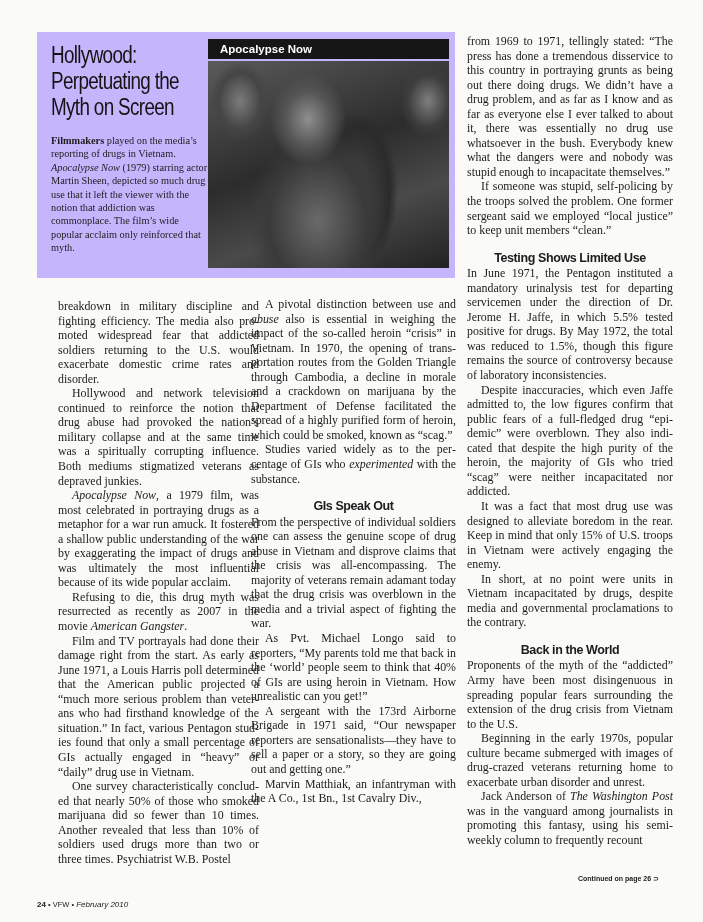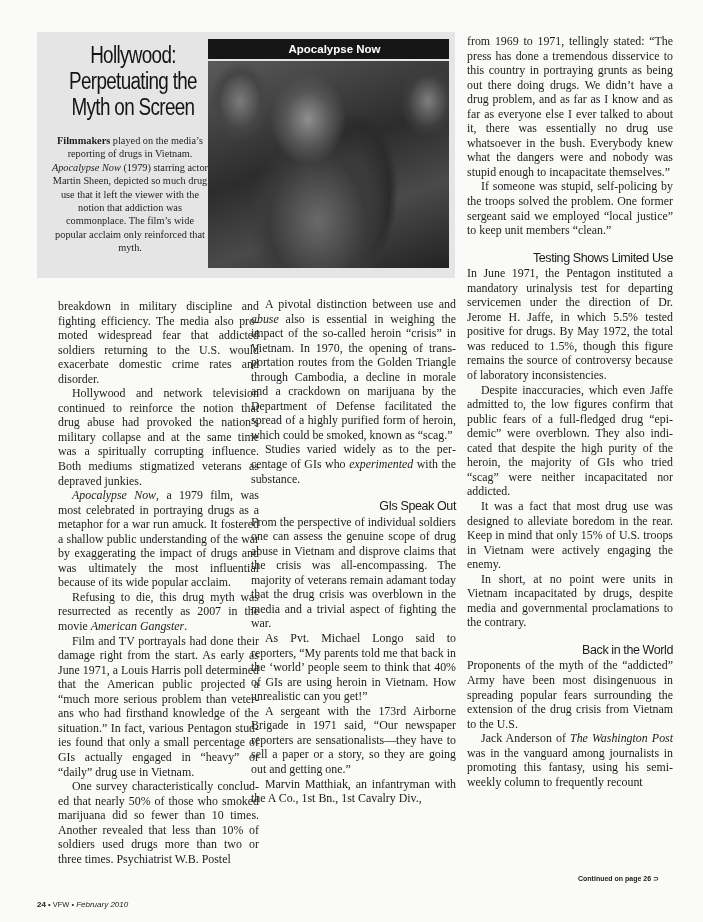--- a/index.html
+++ b/index.html
@@ -2,22 +2,21 @@
 <html><head>
 <meta charset="utf-8">
 <style>
   html, body { margin: 0; padding: 0; }
   body {
     width: 703px; height: 922px; background: #fafaf8; position: relative; overflow: hidden;
     font-family: "Liberation Serif", "DejaVu Serif", serif; color: #1d1b1b;
   }
   .sidebar-box {
     position: absolute; left: 37px; top: 32px; width: 418px; height: 246px;
-    background: #e5e5e5;
-    text-align: center;
+    background: #c4b5fd;
   }
   .sb-title {
     position: absolute; left: 14px; top: 10px; width: 160px;
     font-family: "Liberation Sans", "DejaVu Sans", sans-serif;
     font-size: 23px; line-height: 26px; color: #141414; letter-spacing: -0.8px;
     transform: scaleX(0.82); transform-origin: left top; width: 200px;
   }
   .sb-caption {
     position: absolute; left: 14px; top: 102px; width: 158px;
     font-family: Liberation Serif, serif;
@@ -44,22 +43,22 @@
   .col {
     position: absolute; font-size: 11.9px; line-height: 14.55px; text-align: justify;
     hyphens: manual;
   }
   .col p { margin: 0; text-indent: 14px; }
   .col p.noindent { text-indent: 0; }
   .col1 { left: 37px; top: 299px; width: 201px; margin-left: 21px; }
   .col2 { left: 251px; top: 297px; width: 205px; }
   .col3 { left: 467px; top: 34px; width: 206px; }
   .subhead {
-    font-family: "Liberation Sans", "DejaVu Sans", sans-serif; font-weight: normal;
-    font-size: 12.5px; text-align: right; margin: 13px 0 1px 0; letter-spacing: -0.4px;
+    font-family: "Liberation Sans", "DejaVu Sans", sans-serif; font-weight: bold;
+    font-size: 12.5px; text-align: center; margin: 13px 0 1px 0; letter-spacing: -0.4px;
   }
   .footer {
     position: absolute; left: 37px; top: 900px;
     font-family: "Liberation Sans", "DejaVu Sans", sans-serif; font-size: 7.5px; color: #222;
   }
   .footer .num { font-weight: bold; font-size: 8px; }
   .footer .date { font-family: Liberation Sans, sans-serif; font-style: italic; font-size: 8px; }
   .continued {
     position: absolute; left: 578px; top: 875px;
     font-family: "Liberation Sans", "DejaVu Sans", sans-serif; font-size: 7px; font-weight: bold; color: #222;
@@ -98,20 +97,21 @@
 <div class="col col3">
   <p class="noindent">from 1969 to 1971, tellingly stated: “The press has done a tremendous disservice to this country in portraying grunts as being out there doing drugs. We didn’t have a drug problem, and as far as I know and as far as everyone else I ever talked to about it, there was essentially no drug use whatsoever in the bush. Everybody knew what the dangers were and nobody was stupid enough to inca­pacitate themselves.”</p>
   <p>If someone was stupid, self-policing by the troops solved the problem. One for­mer sergeant said we employed “local justice” to keep unit members “clean.”</p>
   <div class="subhead">Testing Shows Limited Use</div>
   <p class="noindent">In June 1971, the Pentagon instituted a mandatory urinalysis test for departing servicemen under the direction of Dr. Jerome H. Jaffe, in which 5.5% tested positive for drugs. By May 1972, the total was reduced to 1.5%, though this figure remains the source of controversy because of laboratory inconsistencies.</p>
   <p>Despite inaccuracies, which even Jaffe admitted to, the low figures confirm that public fears of a full-fledged drug “epi­demic” were overblown. They also indi­cated that despite the high purity of the heroin, the majority of GIs who tried “scag” were neither incapacitated nor addicted.</p>
   <p>It was a fact that most drug use was designed to alleviate boredom in the rear. Keep in mind that only 15% of U.S. troops in Vietnam were actively engaging the enemy.</p>
   <p>In short, at no point were units in Vietnam incapacitated by drugs, despite media and governmental proclamations to the contrary.</p>
   <div class="subhead">Back in the World</div>
   <p class="noindent">Proponents of the myth of the “addict­ed” Army have been most disingenuous in spreading popular fears surrounding the extension of the drug crisis from Vietnam to the U.S.</p>
+  <p>Beginning in the early 1970s, popular culture became submerged with images of drug-crazed veterans returning home to exacerbate urban disorder and unrest.</p>
   <p><span>Jack Anderson of </span><i>The Washington Post</i><span> was in the vanguard among journalists in promoting this fantasy, using his semi­weekly column to frequently recount</span></p>
 </div>
 
 <div class="continued">Continued on page 26 ⊃</div>
 
 <div class="footer">
   <span class="num">24</span><span> • </span><span>VFW</span><span> • </span><span class="date">February 2010</span>
 </div>
 
 </body></html>

